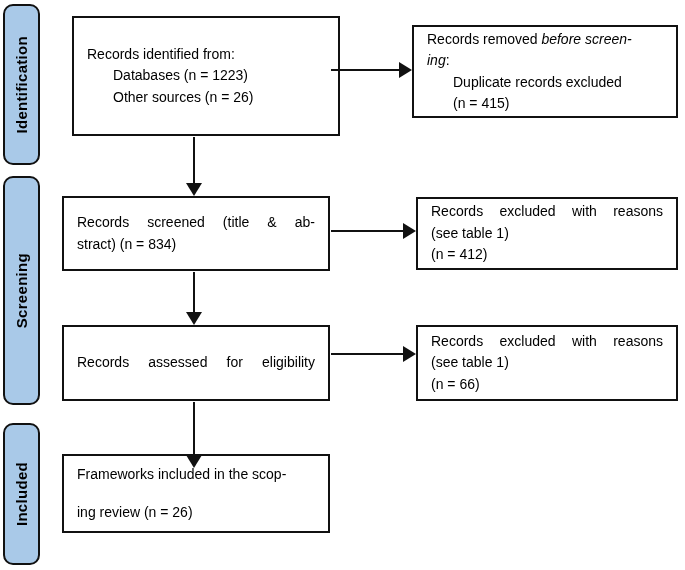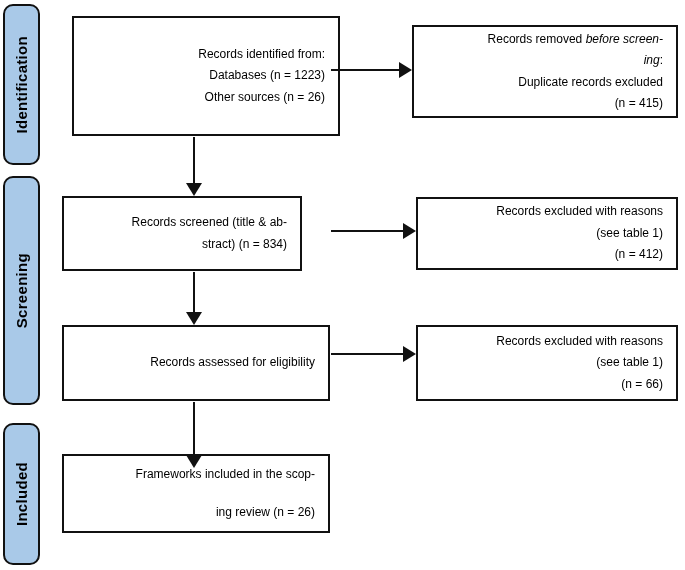--- a/index.html
+++ b/index.html
@@ -41,27 +41,26 @@
   
   .fbox {
     position: absolute;
     background: #ffffff;
     border: 2px solid #111111;
     box-sizing: border-box;
     display: flex;
     flex-direction: column;
     justify-content: center;
     padding: 18px 13px;
-    font-size: 12px;
+    font-size: 14px;
     line-height: 21.5px;
-    align-items: flex-end;
   }
   .box-identified { left: 72px;  top: 16px;  width: 268px; height: 120px; }
   .box-removed    { left: 412px; top: 25px;  width: 266px; height: 93px;  }
-  .box-screened   { left: 62px;  top: 196px; width: 240px; height: 75px;  }
+  .box-screened   { left: 62px;  top: 196px; width: 268px; height: 75px;  }
   .box-excluded1  { left: 416px; top: 197px; width: 262px; height: 73px;  }
   .box-assessed   { left: 62px;  top: 325px; width: 268px; height: 76px;  }
   .box-excluded2  { left: 416px; top: 325px; width: 262px; height: 76px;  }
   .box-included   { left: 62px;  top: 454px; width: 268px; height: 79px; gap: 17px;  }
 
   .just { text-align: justify; text-align-last: justify; }
   .ind  { padding-left: 26px; }
   em    { font-style: italic; }
 
   

